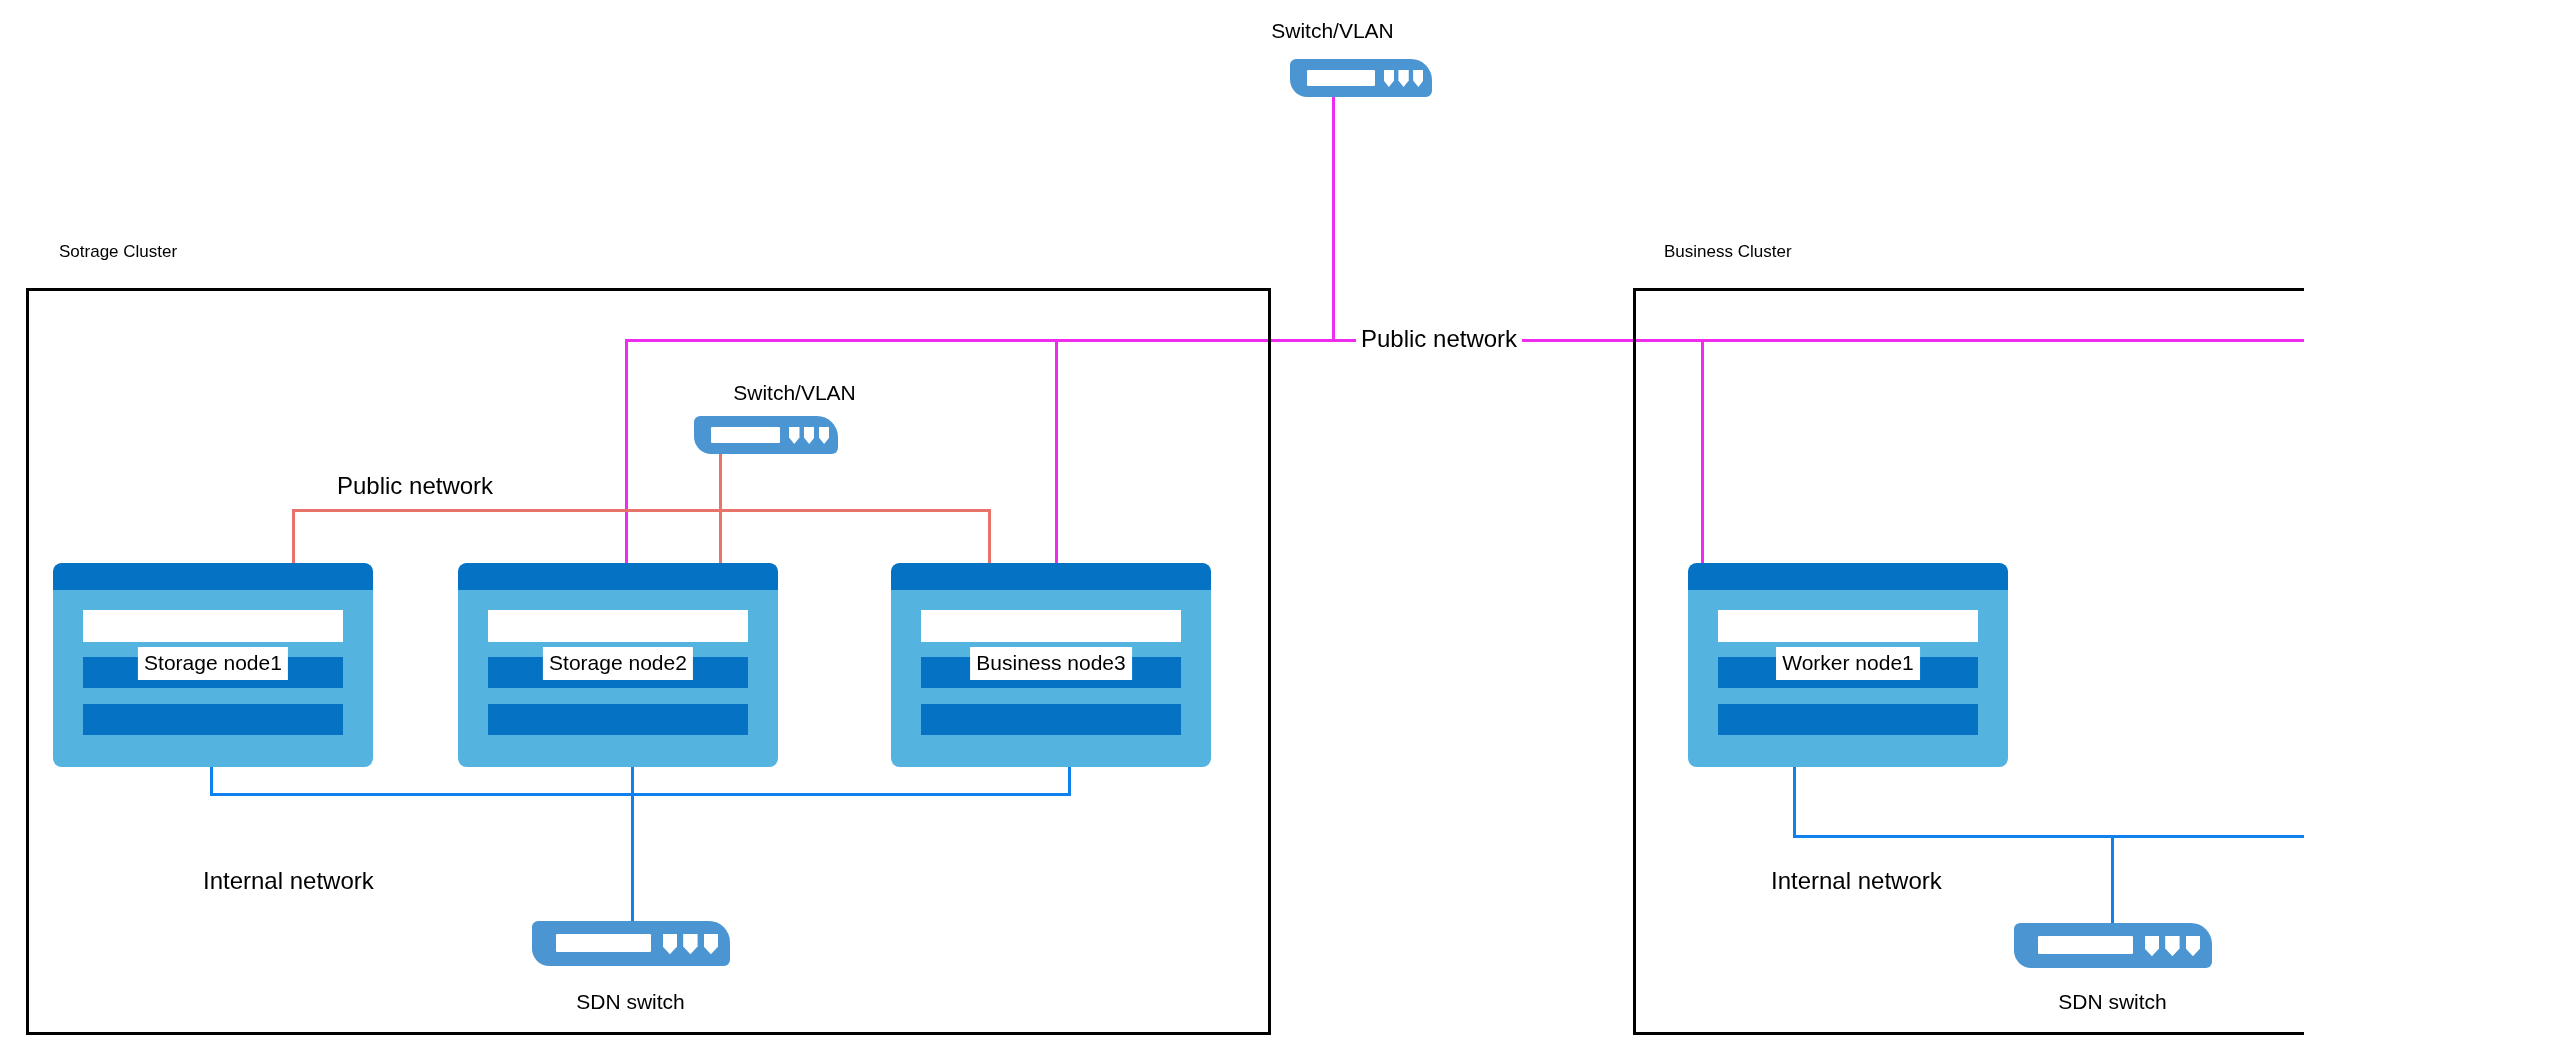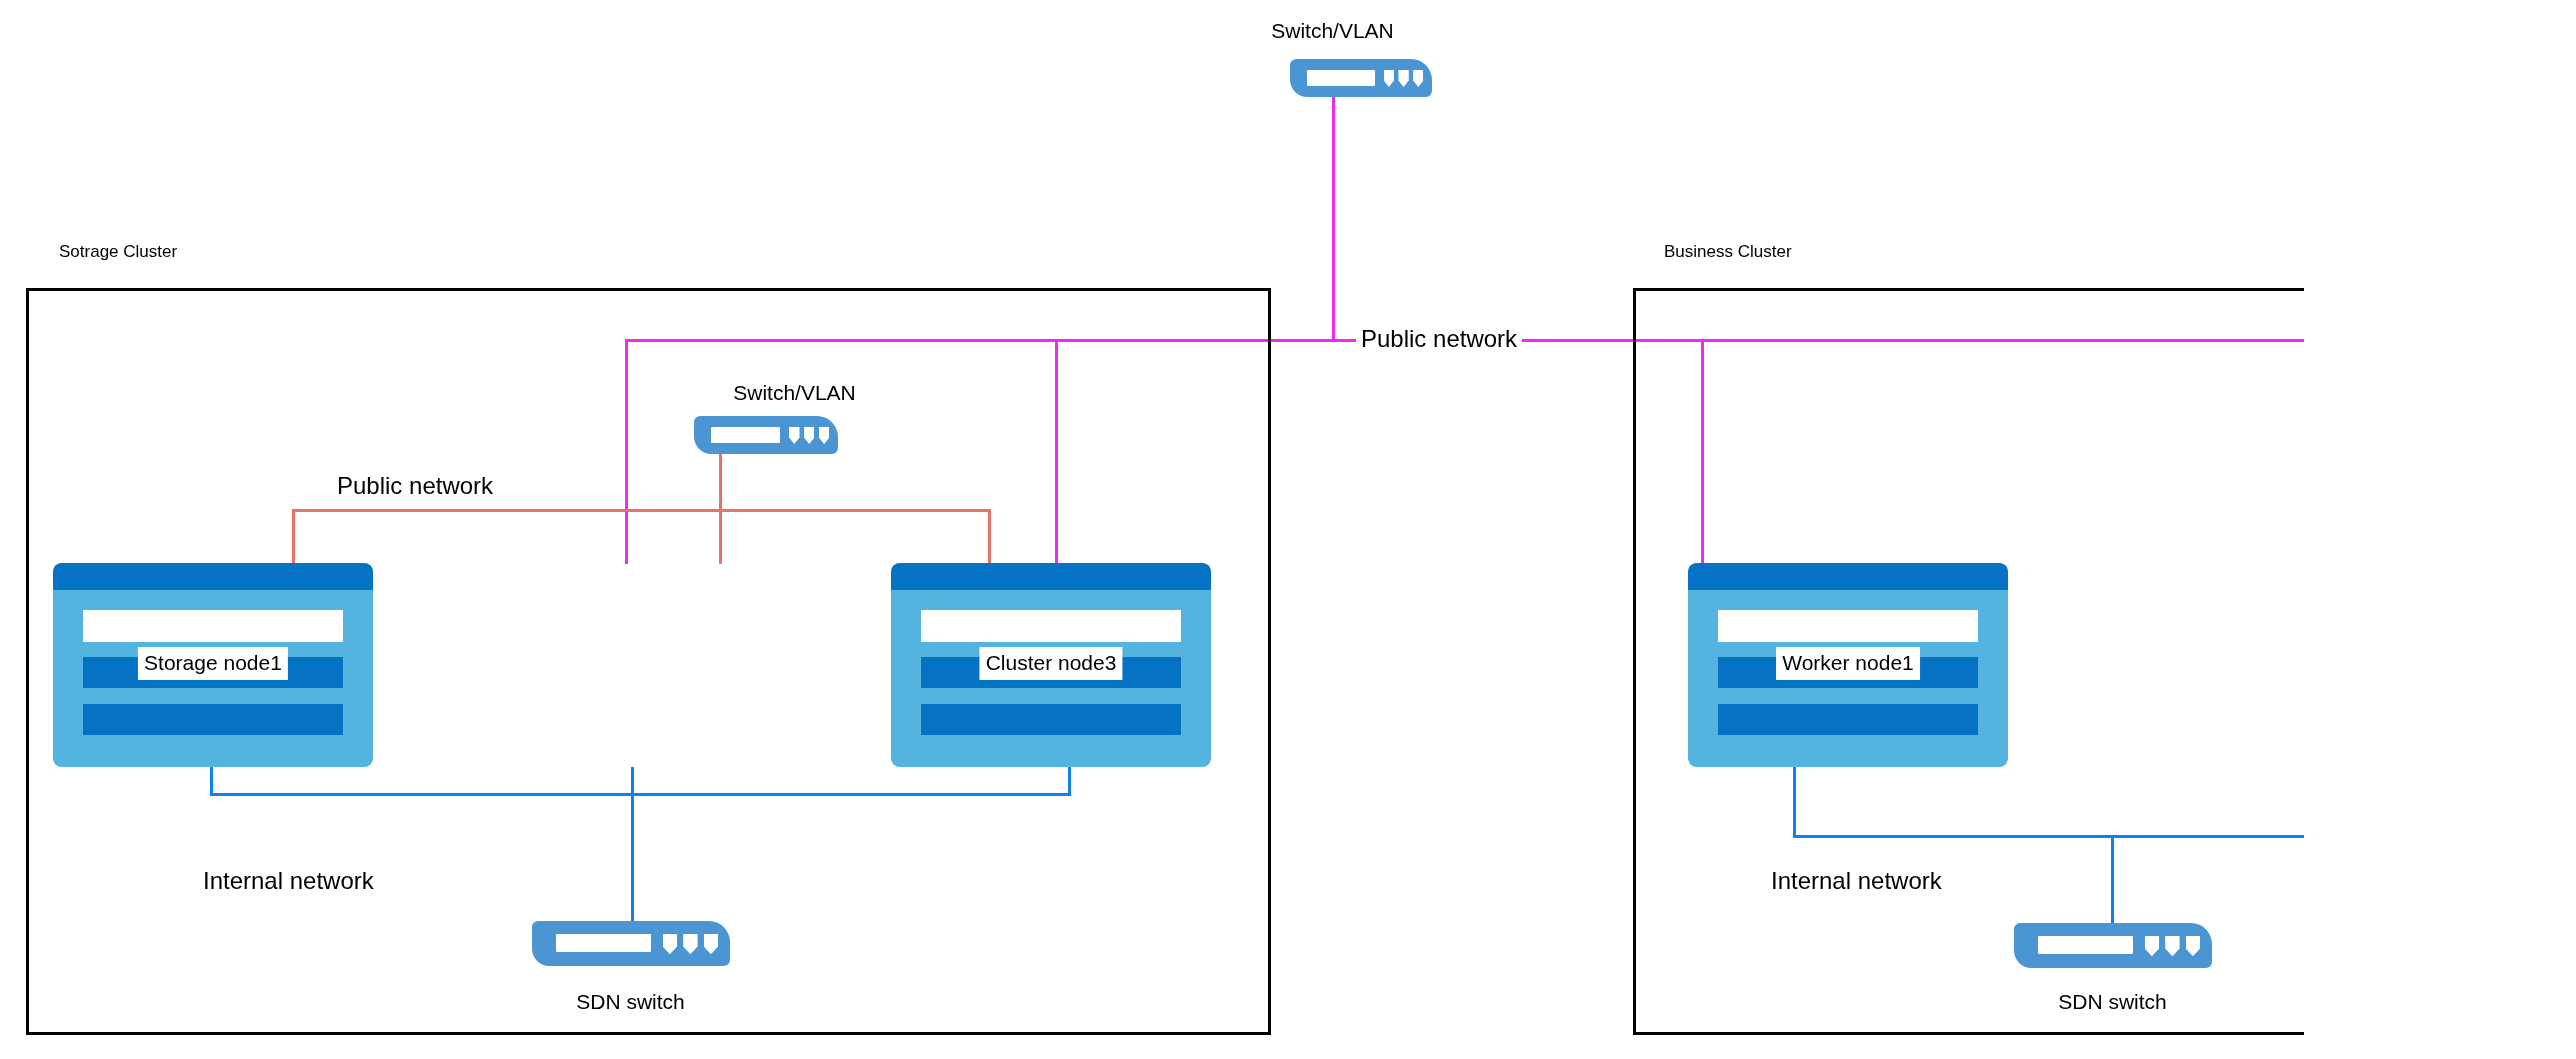--- a/index.html
+++ b/index.html
@@ -207,27 +207,34 @@
   <div class="line-v net-cluster abs" style="left:988px; top:509px; height:55px;"></div>
 
   <div class="node" style="left:53px; top:563px; width:320px; height:204px;">
     <div class="node-header"></div>
     <div class="node-slot-white"></div>
     <div class="node-bar node-bar-1"></div>
     <div class="node-bar node-bar-2"></div>
     <div class="node-label">Storage node1</div>
   </div>
 
+  <div class="node" style="left:458px; top:563px; width:320px; height:204px;">
+    <div class="node-header"></div>
+    <div class="node-slot-white"></div>
+    <div class="node-bar node-bar-1"></div>
+    <div class="node-bar node-bar-2"></div>
+    <div class="node-label">Storage node2</div>
+  </div>
 
   <div class="node" style="left:891px; top:563px; width:320px; height:204px;">
     <div class="node-header"></div>
     <div class="node-slot-white"></div>
     <div class="node-bar node-bar-1"></div>
     <div class="node-bar node-bar-2"></div>
-    <div class="node-label">Cluster node3</div>
+    <div class="node-label">Business node3</div>
   </div>
 
   <div class="line-v net-internal abs" style="left:210px; top:767px; height:28px;"></div>
   <div class="line-v net-internal abs" style="left:631px; top:767px; height:28px;"></div>
   <div class="line-v net-internal abs" style="left:1068px; top:767px; height:28px;"></div>
 
   <div class="line-h net-internal abs" style="left:210px; top:793px; width:861px;"></div>
 
   <div class="net-label" style="left:198px; top:869px;">Internal network</div>
 

